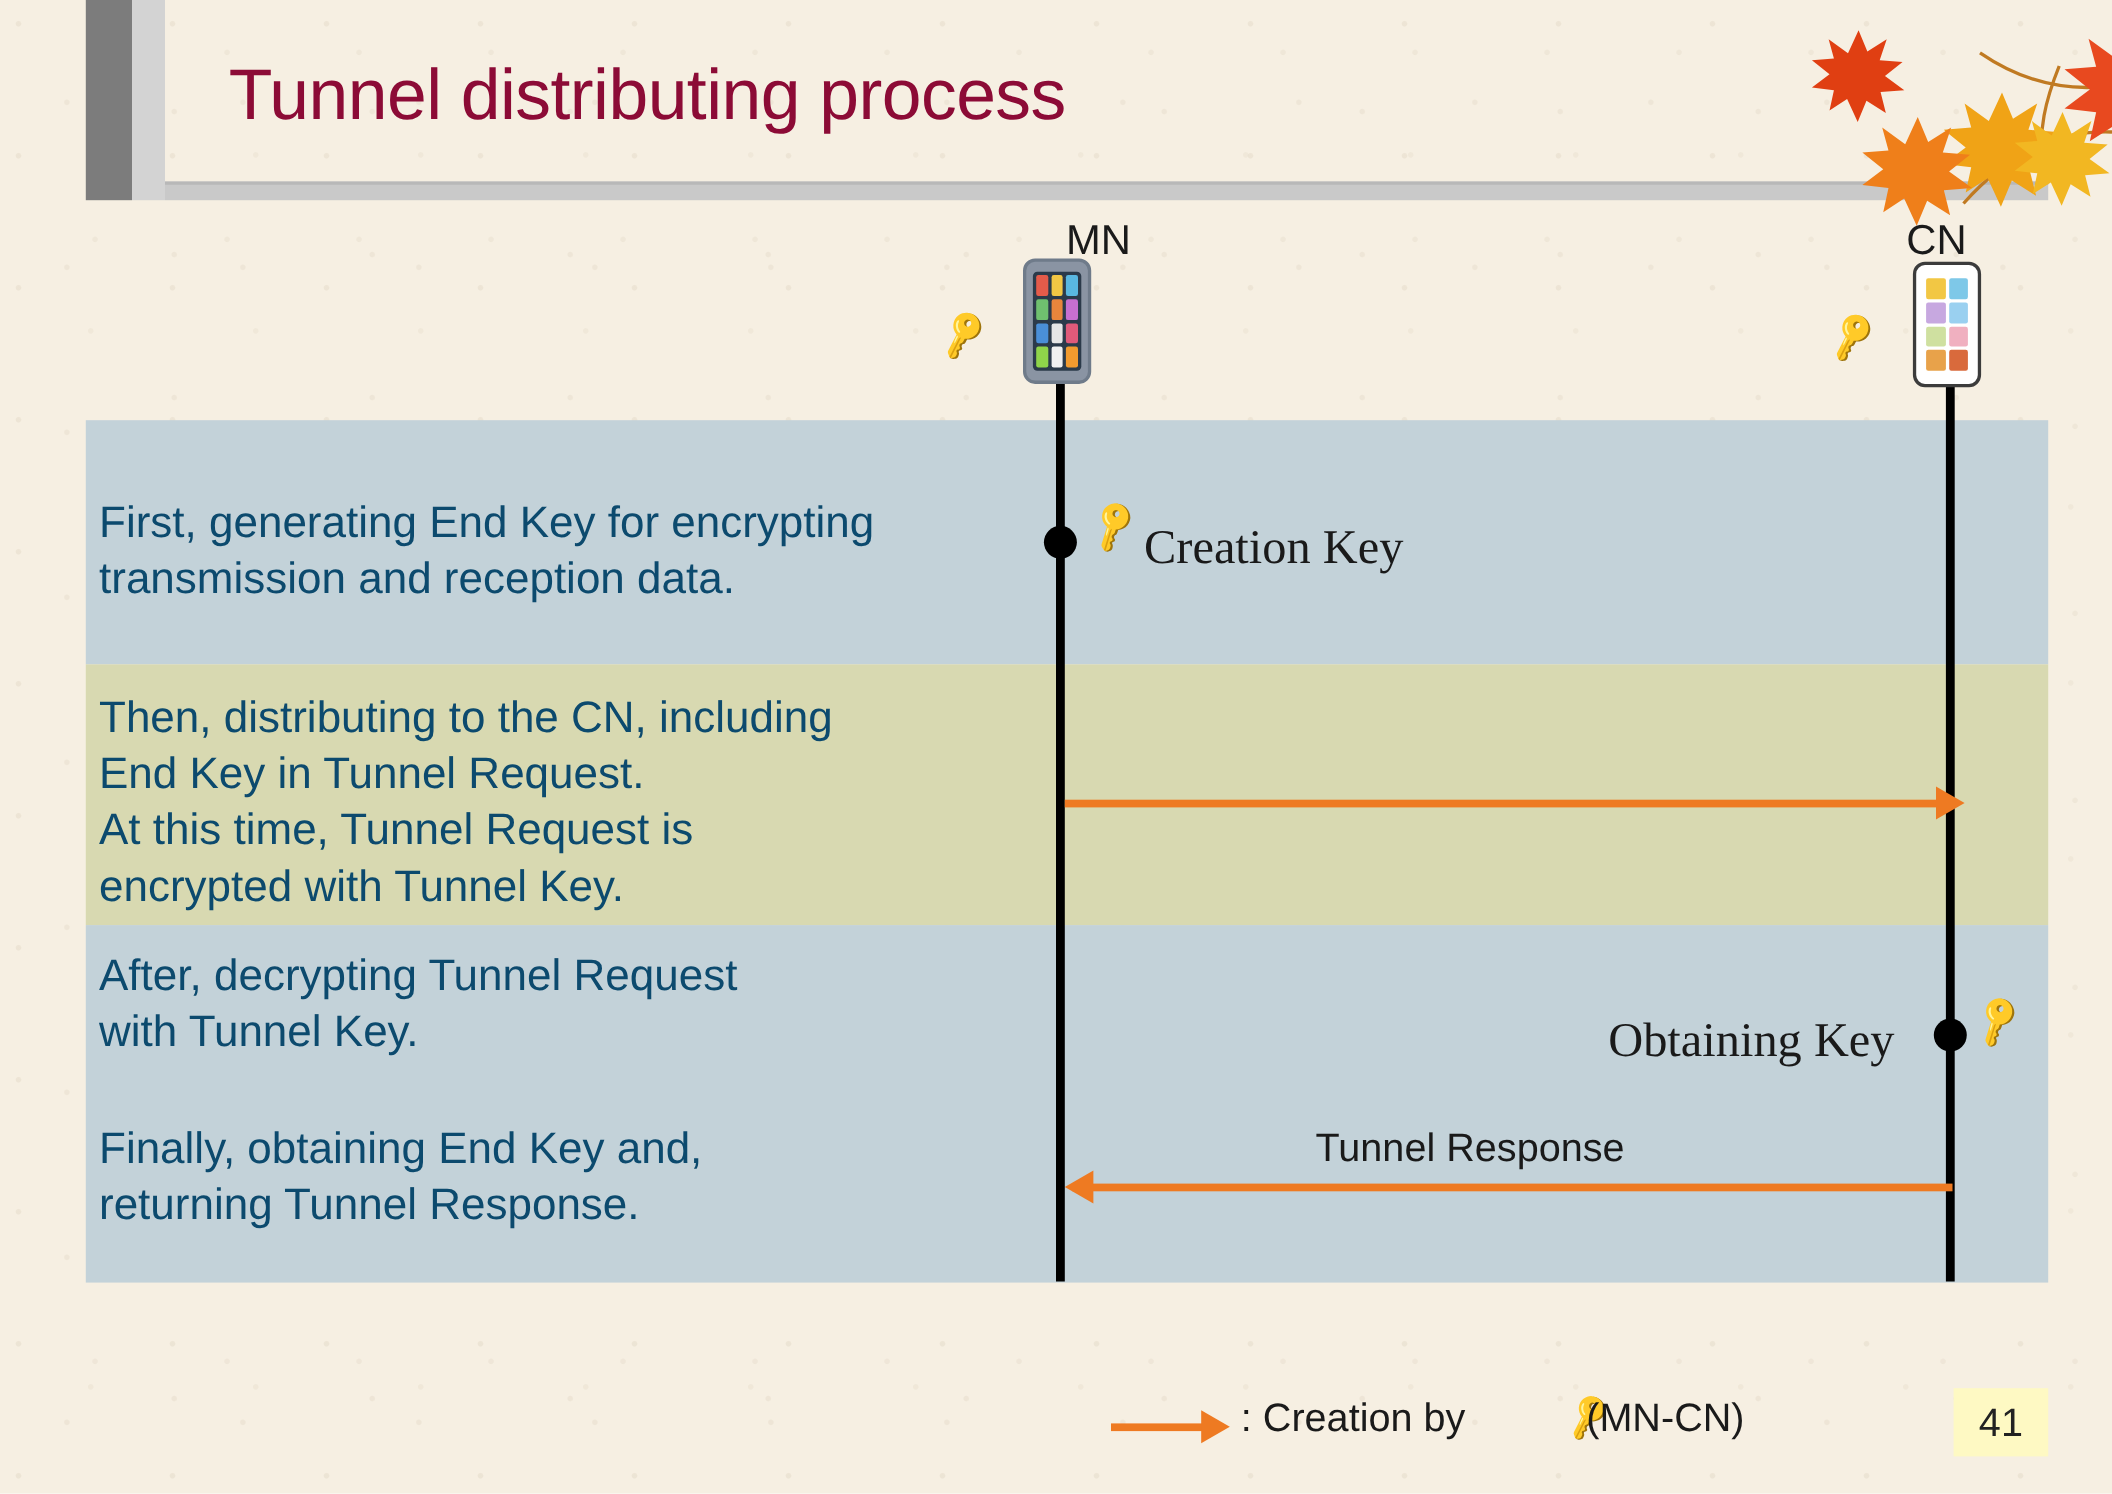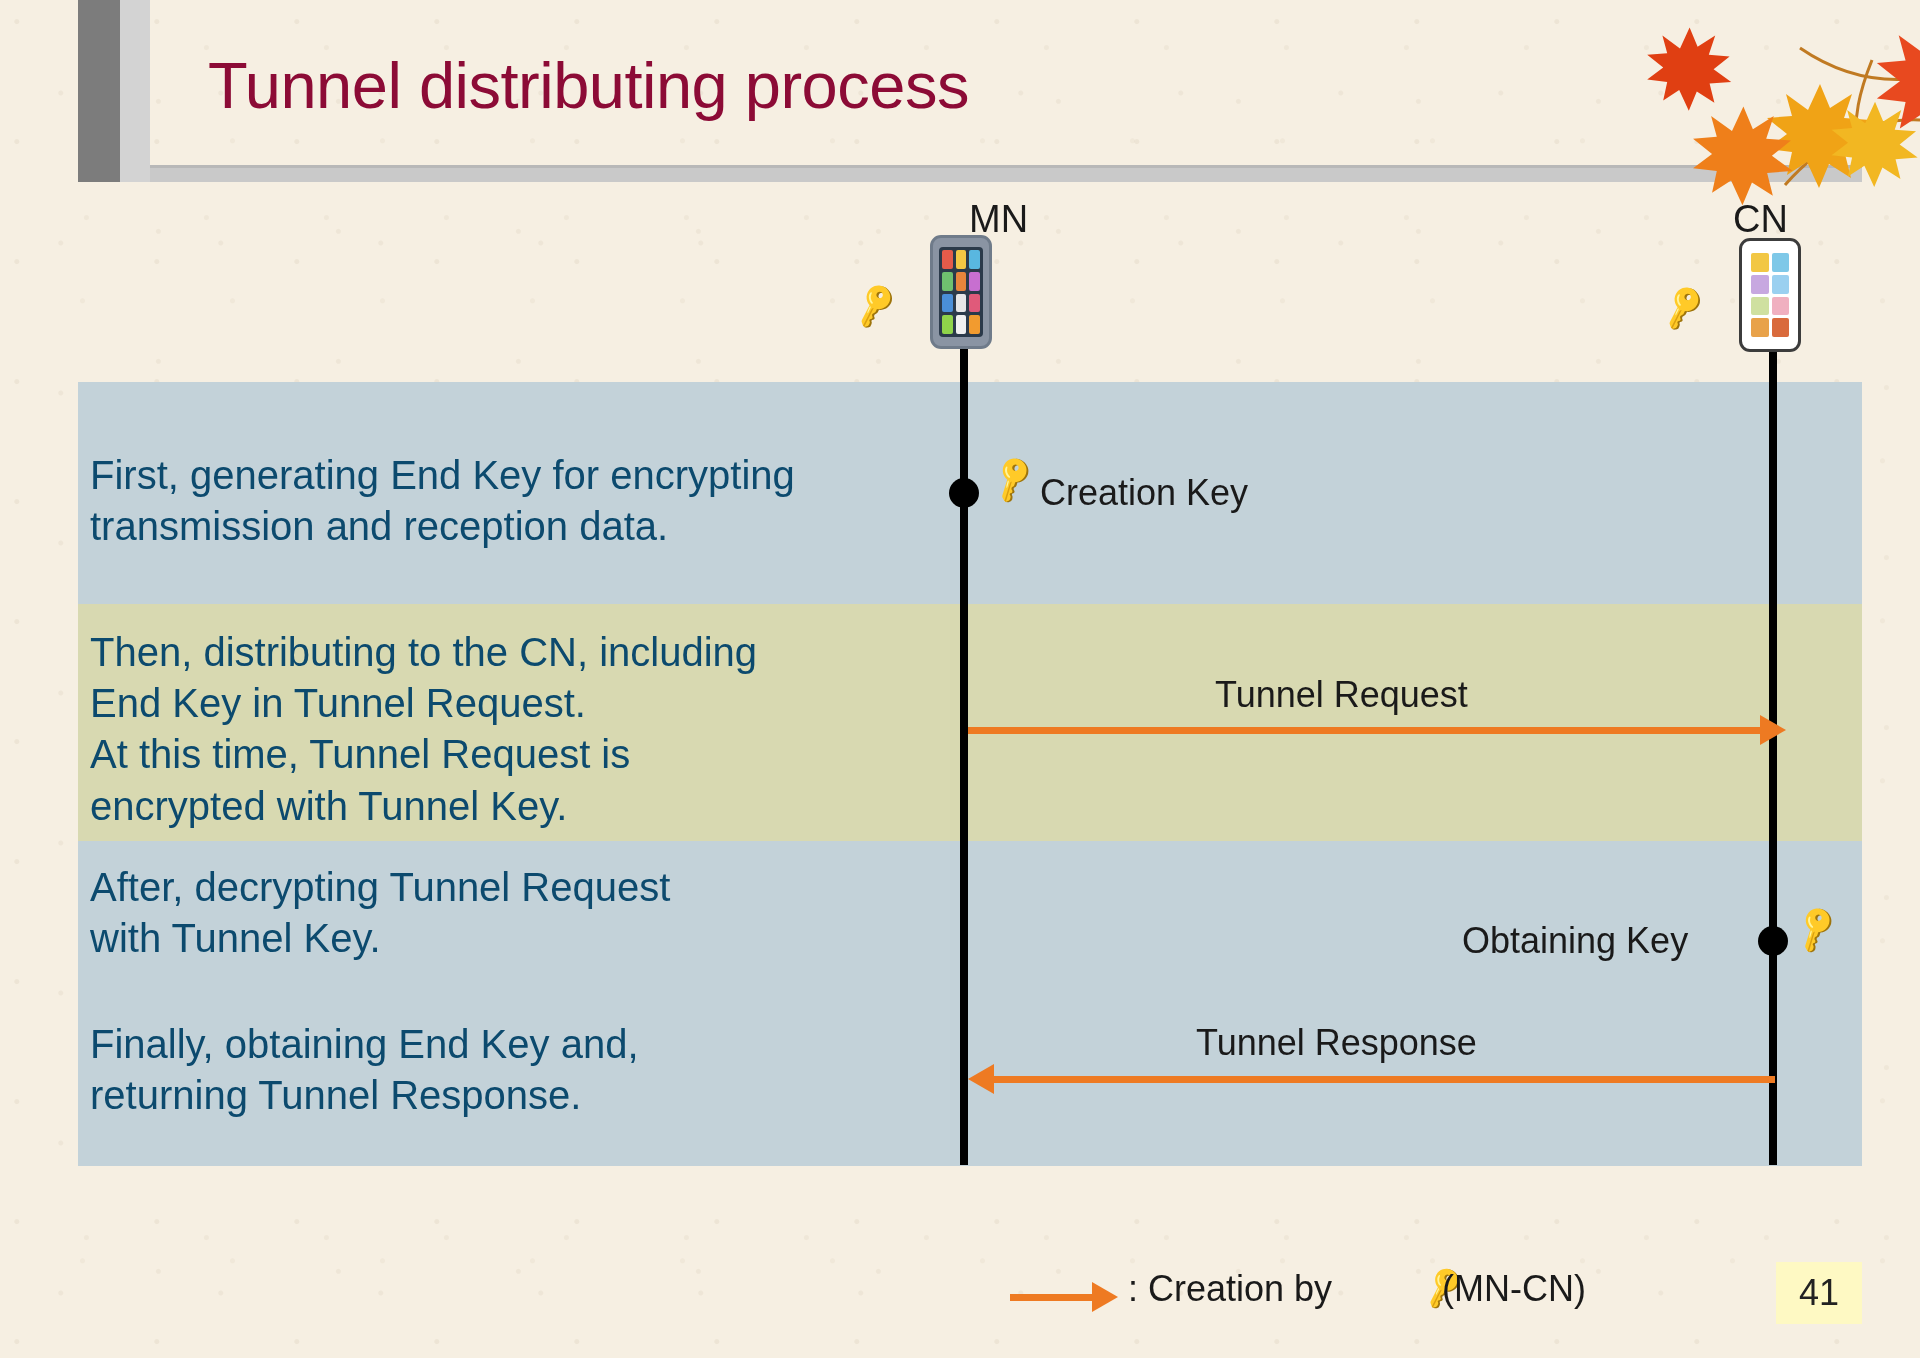--- a/index.html
+++ b/index.html
@@ -161,23 +161,24 @@
     position: absolute;
     width: 30px; height: 30px;
     border-radius: 50%;
     background: #000;
   }
   .dot-creation { left: 949px; top: 478px; }
   .dot-obtain   { left: 1758px; top: 926px; }
 
   .inline-label {
     position: absolute;
-    font-size: 36px;
-    color: #1a1a1a;
-    white-space: nowrap;
+    font-size: 44px;
+    color: #1a1a1a;
+    white-space: nowrap;
+    font-family: Liberation Serif, serif;
   }
   .label-creation { left: 1040px; top: 472px; }
   .key-creation   { left: 992px; top: 462px; font-size: 34px; transform: rotate(-28deg); }
   .label-obtain   { left: 1462px; top: 920px; }
   .key-obtain     { left: 1795px; top: 912px; font-size: 34px; transform: rotate(-28deg); }
 
   
   .arrow-line {
     position: absolute;
     height: 7px;
@@ -328,21 +329,20 @@
   <div class="dot dot-creation"></div>
   <div class="key key-creation">🔑</div>
   <div class="inline-label label-creation">Creation Key</div>
 
   <div class="dot dot-obtain"></div>
   <div class="key key-obtain">🔑</div>
   <div class="inline-label label-obtain">Obtaining Key</div>
 
   <div class="arrow-line req-line"></div>
   <div class="arrow-head right req-head"></div>
-  <div class="msg-label label-req">Tunnel Request</div>
 
   <div class="arrow-line resp-line"></div>
   <div class="arrow-head left resp-head"></div>
   <div class="msg-label label-resp">Tunnel Response</div>
 
   <div class="note note-1">First, generating End Key for encrypting
 transmission and reception data.</div>
   <div class="note note-2">Then, distributing to the CN, including
 End Key in Tunnel Request.
 At this time, Tunnel Request is

